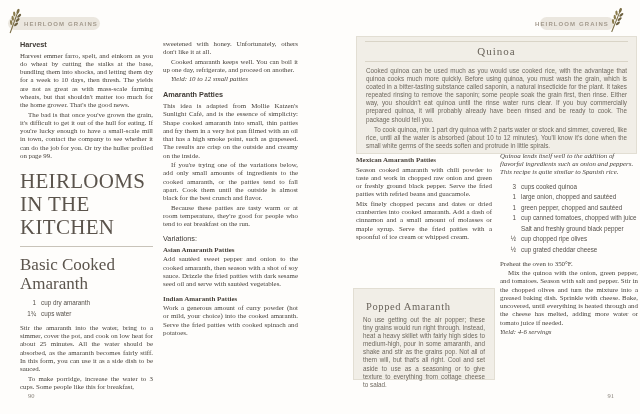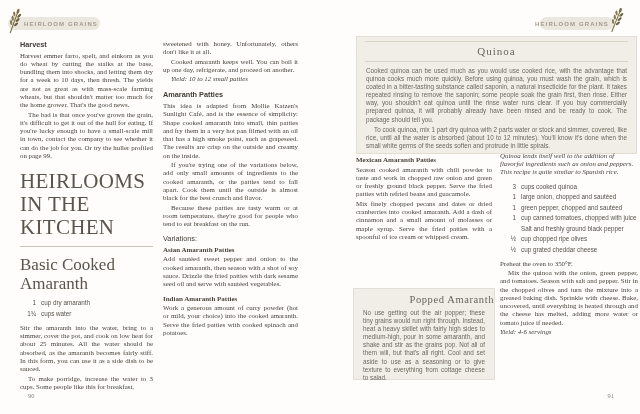--- a/index.html
+++ b/index.html
@@ -39,22 +39,22 @@
   .ing-row{display:grid;grid-template-columns:10px 1fr;column-gap:5px;
     font-family:"Liberation Sans",sans-serif;font-size:6.3px;line-height:8px;
     color:#55504a;margin:0 0 2.5px 6px;}
   .ing-qty{text-align:right;}
 
   
   .box{position:absolute;background:#f1eee7;border:1px solid #e2ded3;box-sizing:border-box;}
   .box-title{font-size:11px;letter-spacing:1px;color:#6a645b;text-align:center;
     border-top:1px solid #d9d4c7;border-bottom:1px solid #d9d4c7;
     padding:3px 0 4px 0;margin:2px 8px 5px 8px;}
-  .popped-title{font-size:10.5px;letter-spacing:0.6px;color:#6a645b;text-align:right;
-    margin:5px 0 4px 0;}
+  .popped-title{font-size:10.5px;letter-spacing:0.6px;color:#6a645b;text-align:left;
+    margin:12px 0 4px 0;padding-left:12px;}
   .box-body{font-family:"Liberation Sans",sans-serif;font-size:6.3px;line-height:8.1px;
     color:#6e685e;text-align:justify;margin:0 9px 2px 9px;}
 
   .pagenum{position:absolute;bottom:15px;font-size:6.5px;color:#8a847c;}
   .pagenum.pl{left:28px;}
   .pagenum.pr{right:26px;}
 </style>
 </head>
 <body>
 

